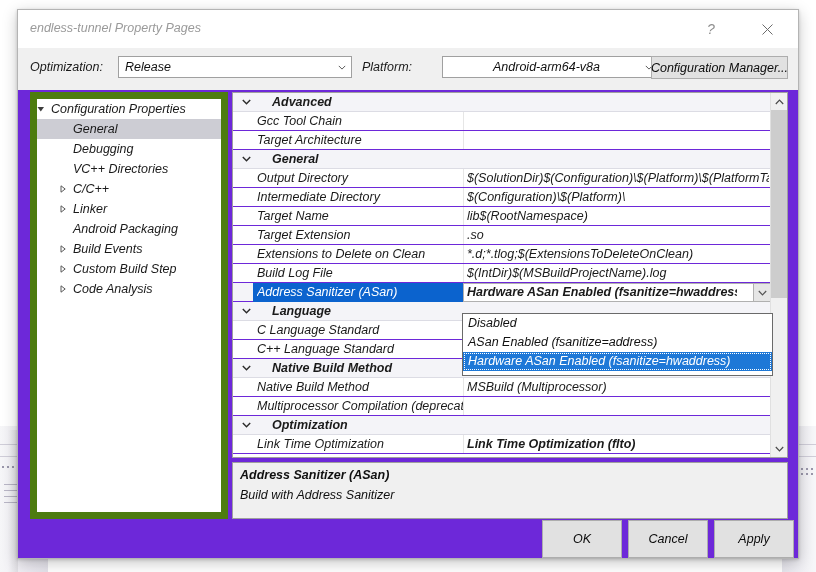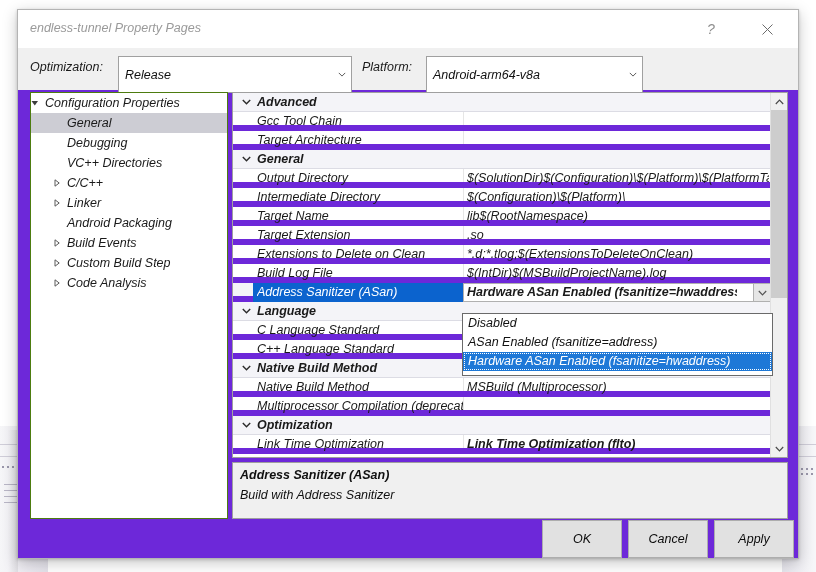--- a/index.html
+++ b/index.html
@@ -110,21 +110,21 @@
   .lbl {
     position: absolute;
     font-size: 12.5px;
     color: #1a1a1a;
     top: 12px;
     white-space: nowrap;
   }
   .combo {
     position: absolute;
     top: 8px;
-    height: 37px;
+    height: 22px;
     background: #ffffff;
     border: 1px solid #a0a0a0;
     box-sizing: border-box;
     font-size: 12.5px;
     color: #111;
     display: flex;
     align-items: center;
   }
   .combo .cval {
     padding-left: 6px;
@@ -157,21 +157,21 @@
   }
 
   
   .treepanel {
     position: absolute;
     left: 12px;
     top: 82px;
     width: 198px;
     height: 427px;
     background: #ffffff;
-    border: 1px solid #4d7c0f;
+    border: 7px solid #4d7c0f;
     box-sizing: border-box;
     overflow: hidden;
   }
   .tree-item {
     position: relative;
     height: 20px;
     line-height: 20px;
     font-size: 12.5px;
     color: #1a1a1a;
     white-space: nowrap;
@@ -205,36 +205,36 @@
     width: 538px;
     height: 100%;
     overflow: hidden;
   }
   .grow {
     position: relative;
     height: 19px;
     line-height: 19px;
     font-size: 12.5px;
     color: #1a1a1a;
-    border-bottom: 6px solid #6d28d9;
+    border-bottom: 1px solid #6d28d9;
     white-space: nowrap;
     box-sizing: border-box;
   }
   .grow.cat {
     background: #f4f4f8;
     font-weight: bold;
     border-bottom: 1px solid #dcdce4;
   }
   .grow .catchev {
     position: absolute;
     left: 6px; top: 0;
     width: 14px; height: 18px;
     display: flex; align-items: center; justify-content: center;
   }
-  .grow .catname { position: absolute; left: 24px; top: 0; }
+  .grow .catname { position: absolute; left: 39px; top: 0; }
   .grow .gname {
     position: absolute;
     left: 24px; top: 0;
     width: 206px;
     overflow: hidden;
     text-overflow: clip;
   }
   .grow .gval {
     position: absolute;
     left: 234px; top: 0;
@@ -397,29 +397,30 @@
         <span class="cval">Release</span>
         <span class="carrow">
           <svg class="chev" viewBox="0 0 10 6" aria-hidden="true">
               <path d="M1 1 L5 5 L9 1" stroke="#555" stroke-width="1.2" fill="none"></path>
             </svg>
         </span>
       </div>
 
       <div class="lbl" style="left:344px;">Platform:</div>
 
-      <div class="combo" style="left:408px; width:217px;">
+      <div class="combo" style="left:424px; width:217px;padding-left:44px;">
         <span class="cval">Android-arm64-v8a</span>
         <span class="carrow">
           <svg class="chev" viewBox="0 0 10 6" aria-hidden="true">
               <path d="M1 1 L5 5 L9 1" stroke="#555" stroke-width="1.2" fill="none"></path>
             </svg>
         </span>
       </div>
 
+      <div class="btn" style="left:633px; top:8px; width:137px; height:23px;">Configuration Manager...</div>
     </div>
 
     <div class="treepanel">
       <div id="tree-list">
           <div class="tree-item">
             <span class="expander" style="left: -2px;">
               <svg width="8" height="8" viewBox="0 0 8 8">
                 <path d="M0.5 2 L7 2 L3.8 6.5 Z" fill="#3d3d3d"></path>
               </svg>
             </span>

